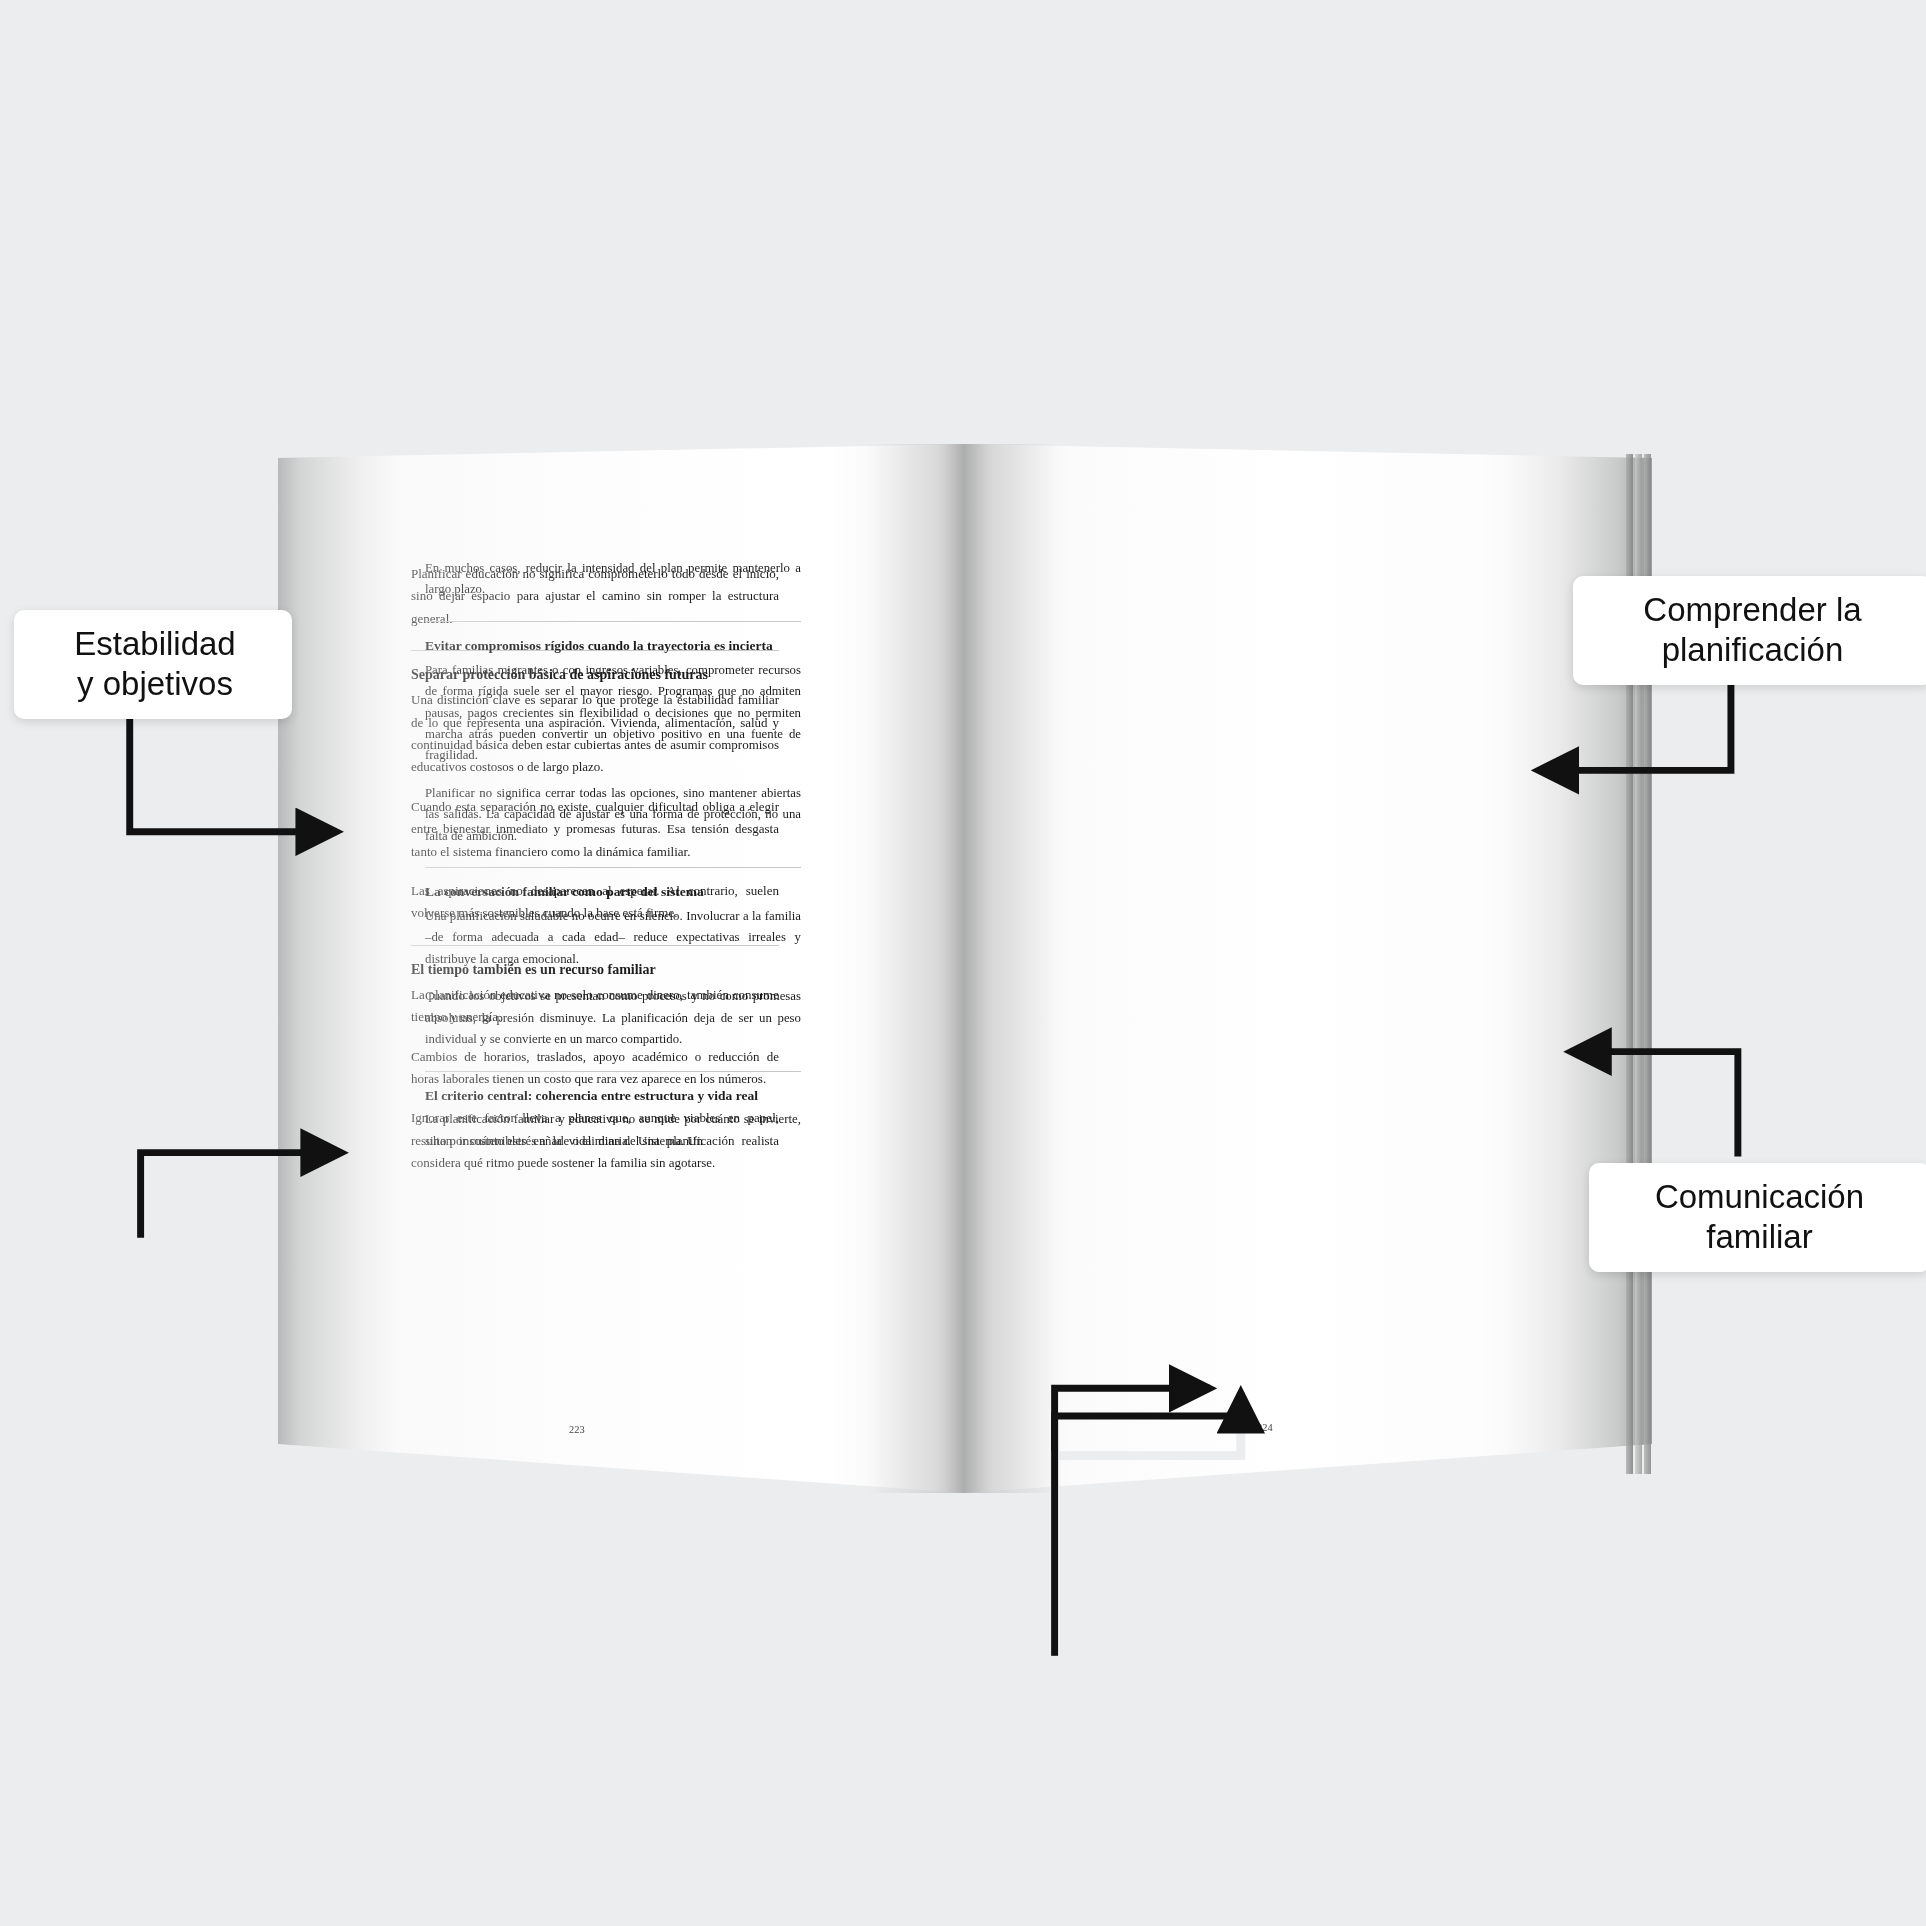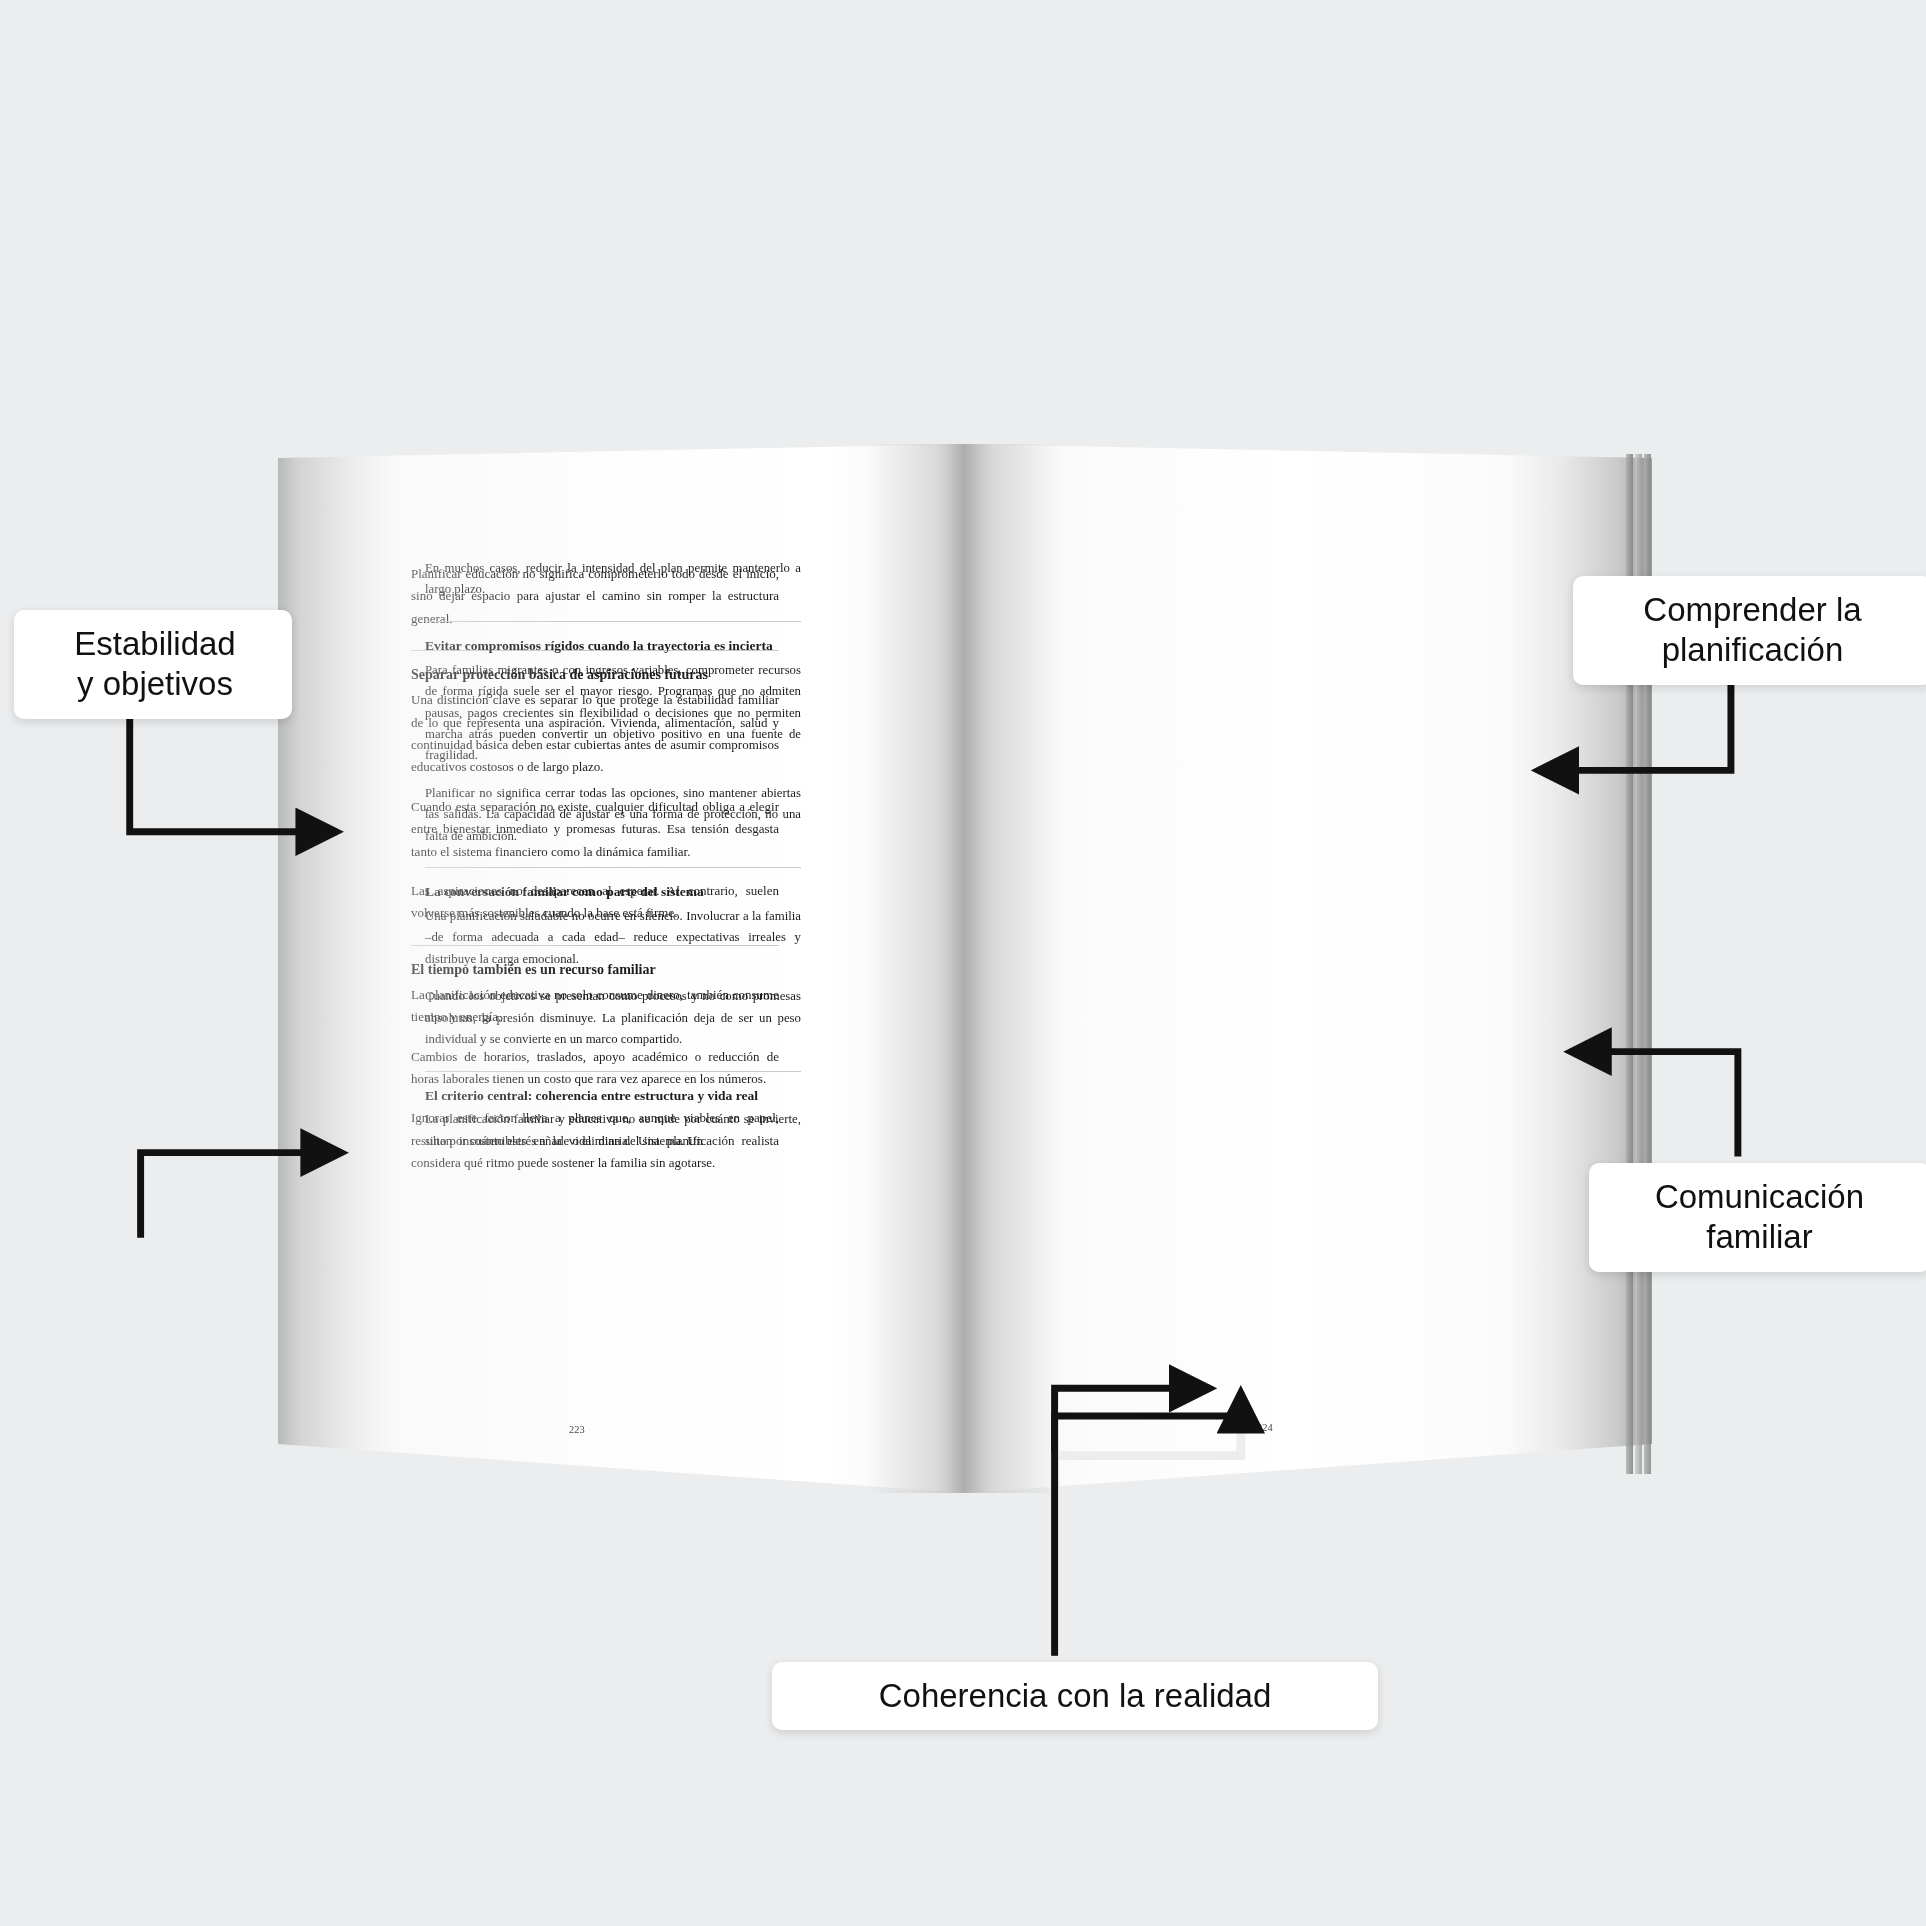--- a/index.html
+++ b/index.html
@@ -223,16 +223,15 @@
     <path d="M 1065 1672 L 1065 1470 L 1253 1470 L 1253 1420" fill="none" stroke="#ecedee" stroke-width="9"></path>
     <path d="M 1065 1672 L 1065 1430 L 1253 1430 L 1253 1406" fill="none" stroke="#111111" stroke-width="7" marker-end="url(#ah2)"></path>
   </svg>
 
   <div class="callout" id="c1">Estabilidad
 y objetivos</div>
   <div class="callout" id="c3">Comprender la
 planificación</div>
   <div class="callout" id="c4">Comunicación
 familiar</div>
-  <div class="callout" id="c5">Coherencia con la realidad</div>
 
 </div>
 
 
 </body></html>

